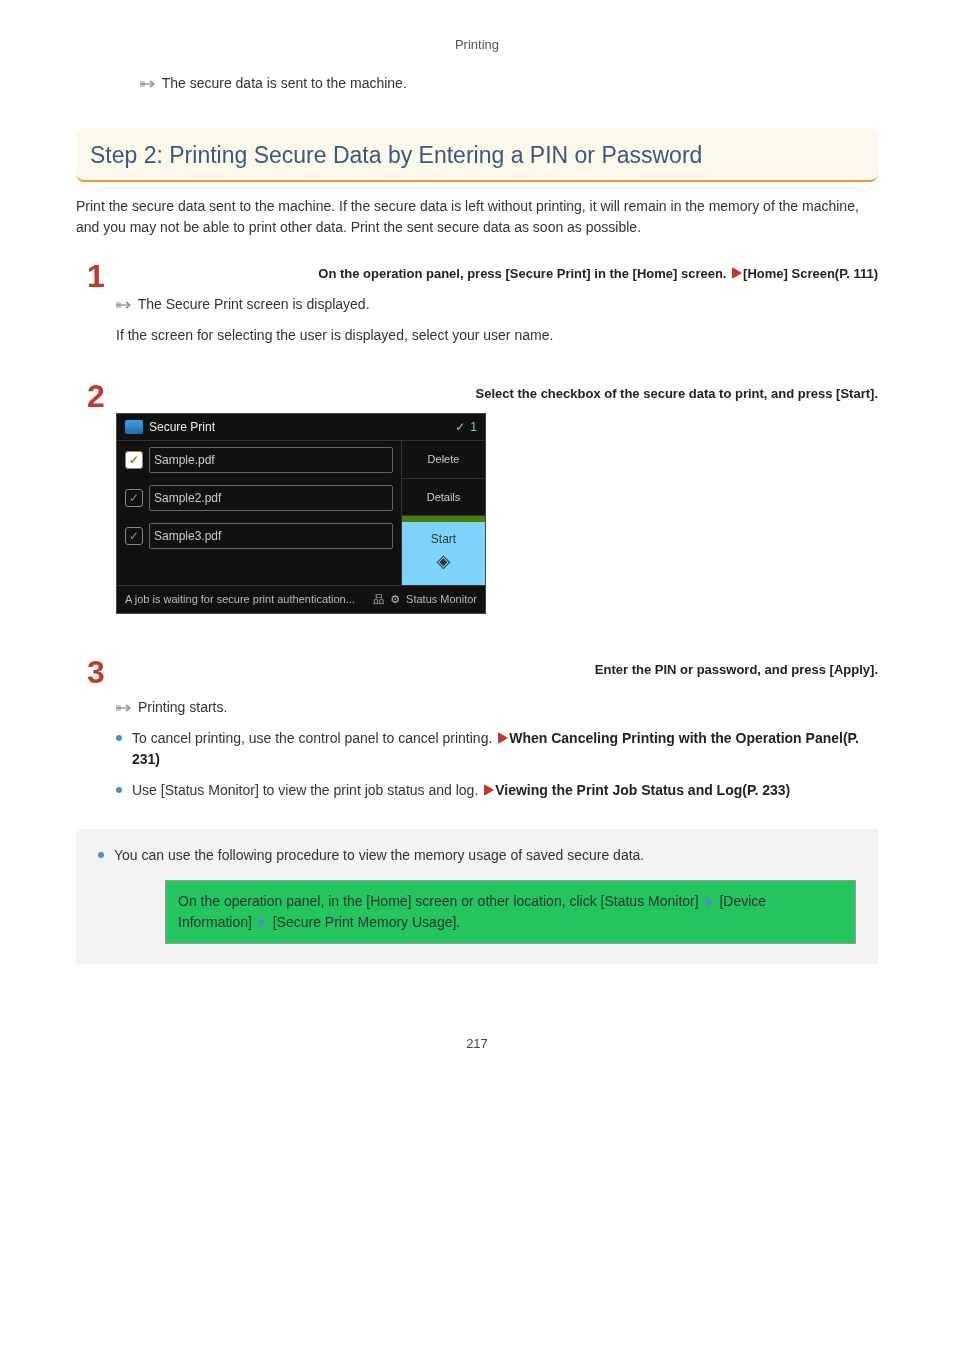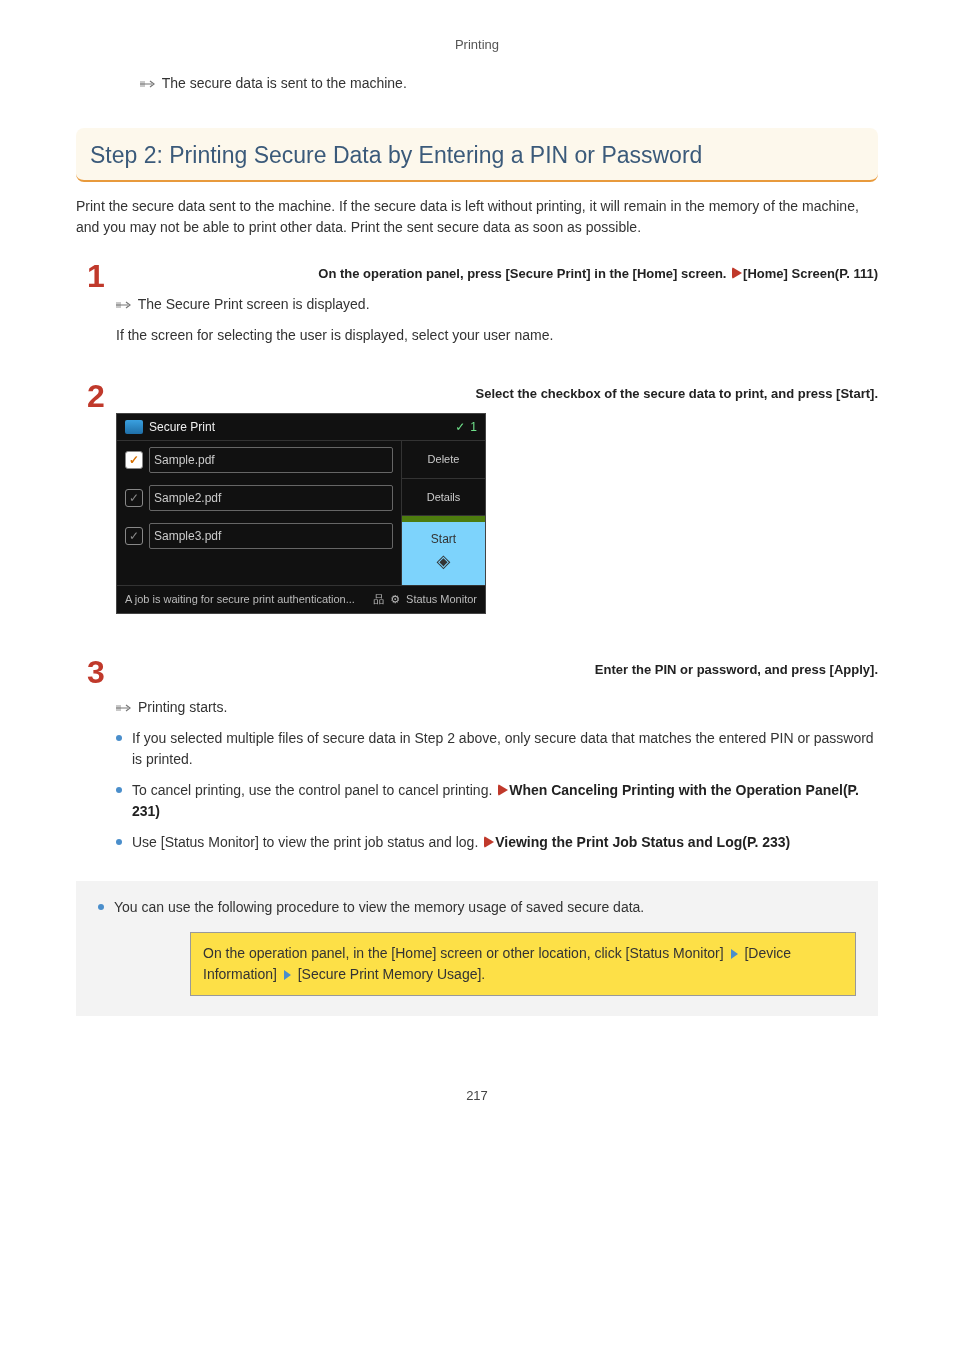--- a/index.html
+++ b/index.html
@@ -180,23 +180,23 @@
     .note-title {
       color: #2f7fb5;
       font-size: 26px;
       font-weight: 700;
       letter-spacing: 0.5px;
       margin-bottom: 12px;
     }
     .note-box ul.bullets > li { margin-bottom: 14px; }
     .boxed-proc {
       border: 1px solid #999;
-      background: #fde047;
+      background: #22c55e;
       padding: 10px 12px;
-      margin: 0 0 0 92px;
+      margin: 0 0 0 67px;
       font-size: 14px;
     }
     .tri-sep {
       display: inline-block;
       width: 0; height: 0;
       border-left: 7px solid #4a8ecb;
       border-top: 5px solid transparent;
       border-bottom: 5px solid transparent;
       margin: 0 3px;
       vertical-align: -1px;
@@ -305,21 +305,20 @@
       <div class="sub-result" style="margin-top:18px">
         <span class="result-arrow">
           <svg width="18" height="10" viewBox="0 0 18 10">
               <path d="M0 5 h12 M10 2 l4 3 l-4 3" stroke="#777" stroke-width="1.2" fill="none"></path>
               <path d="M0 3 h5 M0 5 h5 M0 7 h5" stroke="#777" stroke-width="0.8"></path>
             </svg>
         </span>
         <span>Printing starts.</span>
       </div>
       <ul class="bullets">
-        <li>If you selected multiple files of secure data in Step 2 above, only secure data that matches the entered PIN or password is printed.</li>
         <li>
           <span>To cancel printing, use the control panel to cancel printing. </span><span class="link-play"></span><span class="bold-link">When Canceling Printing with the Operation Panel(P. 231)</span>
         </li>
         <li>
           <span>Use [Status Monitor] to view the print job status and log. </span><span class="link-play"></span><span class="bold-link">Viewing the Print Job Status and Log(P. 233)</span>
         </li>
       </ul>
     </div>
   </div>
 

